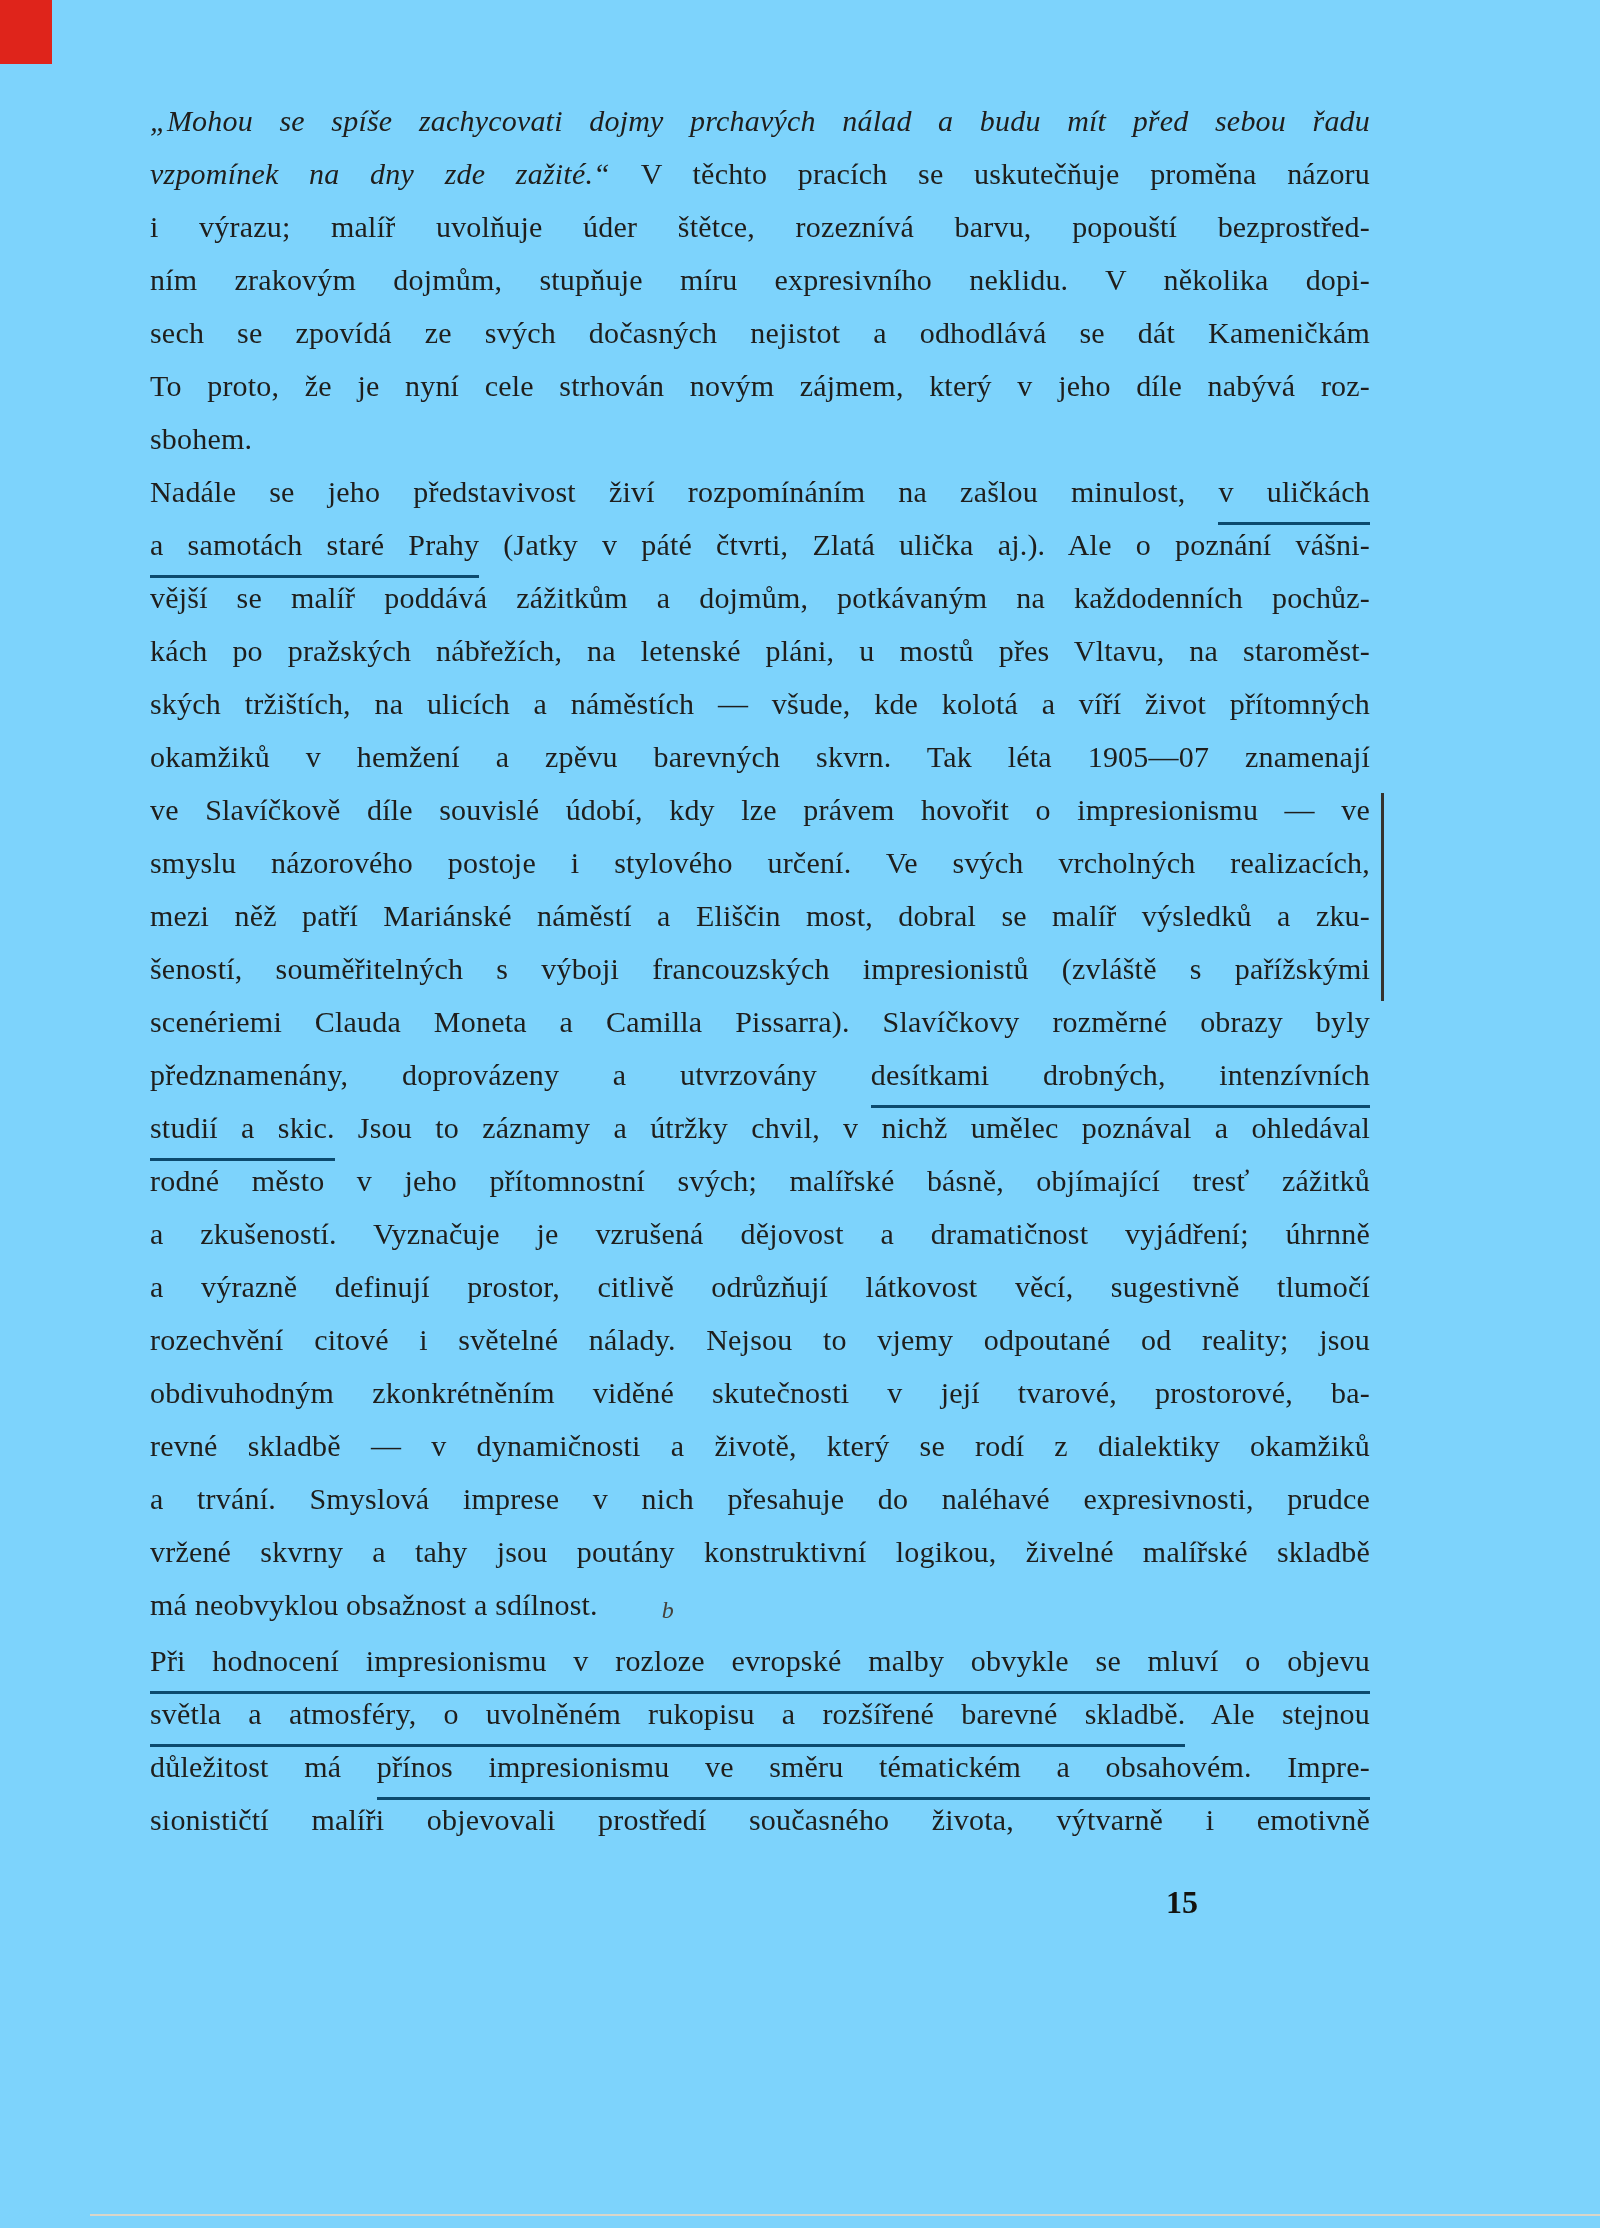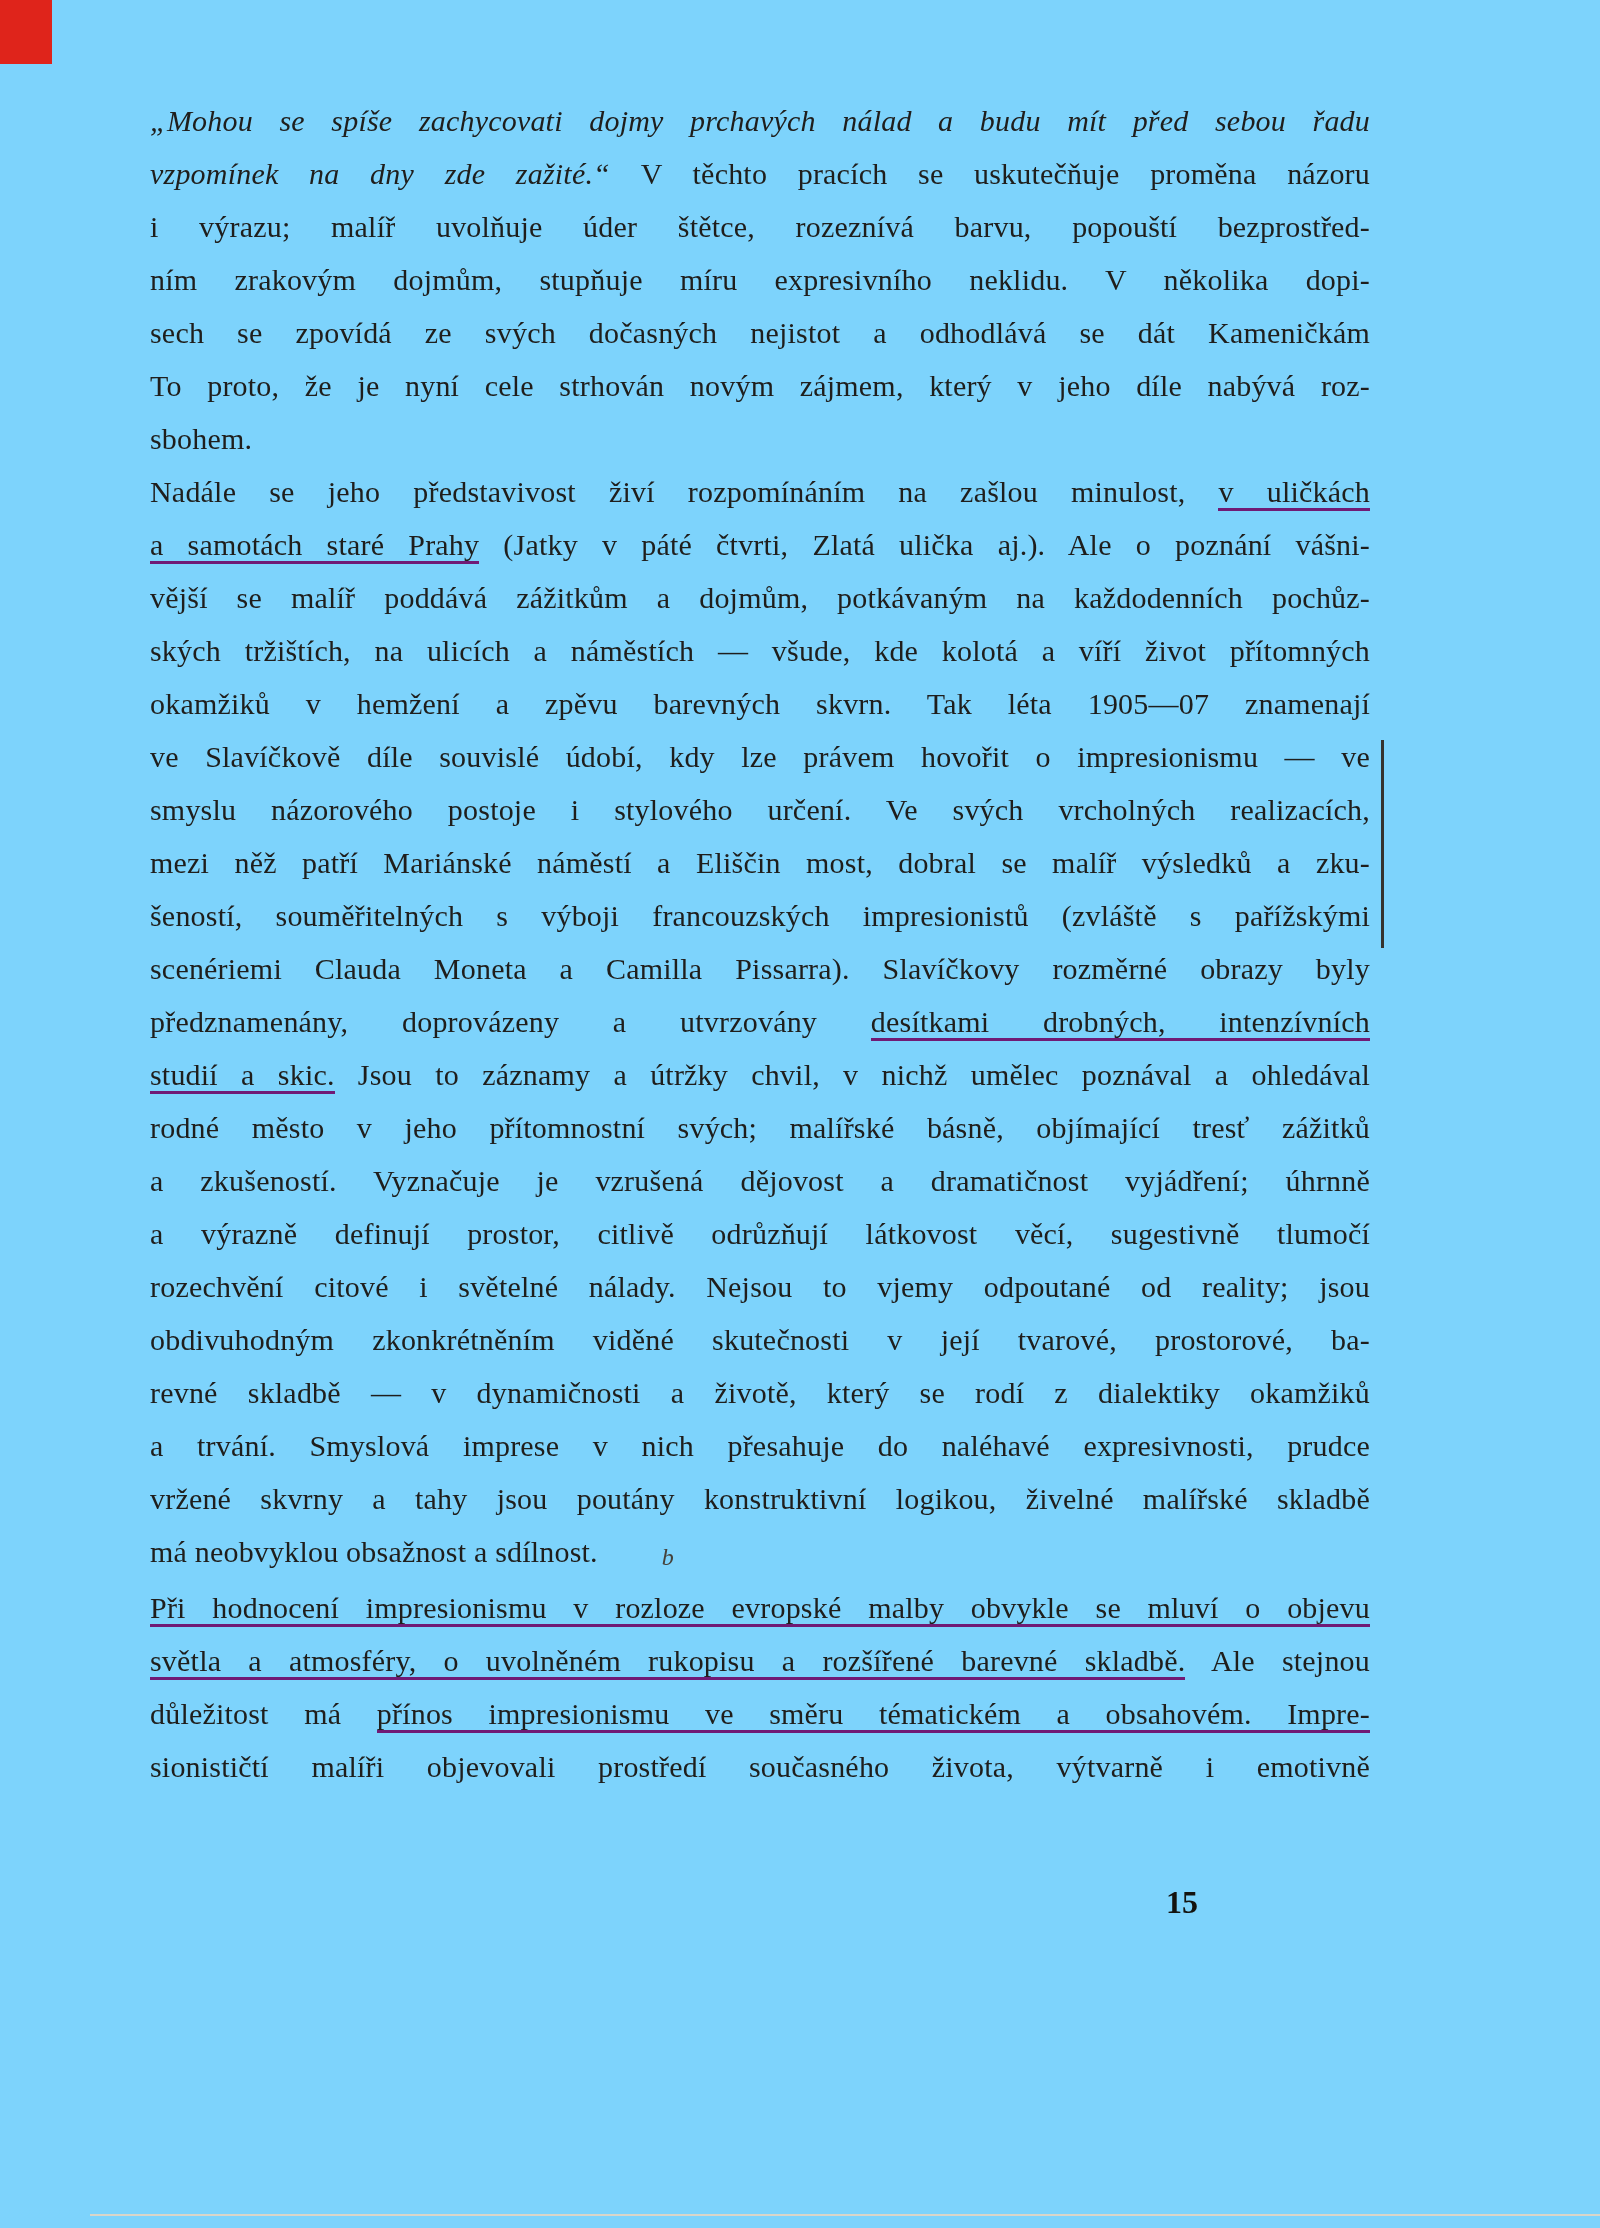--- a/index.html
+++ b/index.html
@@ -37,22 +37,22 @@
     letter-spacing: 0.2px;
     text-align: justify;
     text-align-last: justify;
     white-space: normal;
   }
   .line.flush {
     text-align-last: left;
   }
   .seg.it { font-style: italic; }
   .seg.ul {
-    border-bottom: 3px solid #701a75;
-    padding-bottom: 0;
+    border-bottom: 3px solid #0c4a6e;
+    padding-bottom: 14px;
   }
   .hand-mark {
     display: inline-block;
     margin-left: 64px;
     font-style: italic;
     font-size: 24px;
     color: #45423b;
     transform: translateY(3px);
   }
   .vbar {
@@ -89,20 +89,21 @@
       <div class="line"><span class="seg it">„Mohou se spíše zachycovati dojmy prchavých nálad a budu mít před sebou řadu</span></div>
       <div class="line"><span class="seg it">vzpomínek na dny zde zažité.“ </span><span class="seg">V těchto pracích se uskutečňuje proměna názoru</span></div>
       <div class="line"><span class="seg">i výrazu; malíř uvolňuje úder štětce, rozeznívá barvu, popouští bezprostřed-</span></div>
       <div class="line"><span class="seg">ním zrakovým dojmům, stupňuje míru expresivního neklidu. V několika dopi-</span></div>
       <div class="line"><span class="seg">sech se zpovídá ze svých dočasných nejistot a odhodlává se dát Kameničkám</span></div>
       <div class="line"><span class="seg">To proto, že je nyní cele strhován novým zájmem, který v jeho díle nabývá roz-</span></div>
       <div class="line flush"><span class="seg">sbohem.</span></div>
       <div class="line"><span class="seg">Nadále se jeho představivost živí rozpomínáním na zašlou minulost, </span><span class="seg ul">v uličkách</span></div>
       <div class="line"><span class="seg ul">a samotách staré Prahy</span><span class="seg"> (Jatky v páté čtvrti, Zlatá ulička aj.). Ale o poznání vášni-</span></div>
       <div class="line"><span class="seg">vější se malíř poddává zážitkům a dojmům, potkávaným na každodenních pochůz-</span></div>
+      <div class="line"><span class="seg">kách po pražských nábřežích, na letenské pláni, u mostů přes Vltavu, na staroměst-</span></div>
       <div class="line"><span class="seg">ských tržištích, na ulicích a náměstích — všude, kde kolotá a víří život přítomných</span></div>
       <div class="line"><span class="seg">okamžiků v hemžení a zpěvu barevných skvrn. Tak léta 1905—07 znamenají</span></div>
       <div class="line"><span class="seg">ve Slavíčkově díle souvislé údobí, kdy lze právem hovořit o impresionismu — ve</span><div class="vbar"></div></div>
       <div class="line"><span class="seg">smyslu názorového postoje i stylového určení. Ve svých vrcholných realizacích,</span></div>
       <div class="line"><span class="seg">mezi něž patří Mariánské náměstí a Eliščin most, dobral se malíř výsledků a zku-</span></div>
       <div class="line"><span class="seg">šeností, souměřitelných s výboji francouzských impresionistů (zvláště s pařížskými</span></div>
       <div class="line"><span class="seg">scenériemi Clauda Moneta a Camilla Pissarra). Slavíčkovy rozměrné obrazy byly</span></div>
       <div class="line"><span class="seg">předznamenány, doprovázeny a utvrzovány </span><span class="seg ul">desítkami drobných, intenzívních</span></div>
       <div class="line"><span class="seg ul">studií a skic.</span><span class="seg"> Jsou to záznamy a útržky chvil, v nichž umělec poznával a ohledával</span></div>
       <div class="line"><span class="seg">rodné město v jeho přítomnostní svých; malířské básně, objímající tresť zážitků</span></div>

